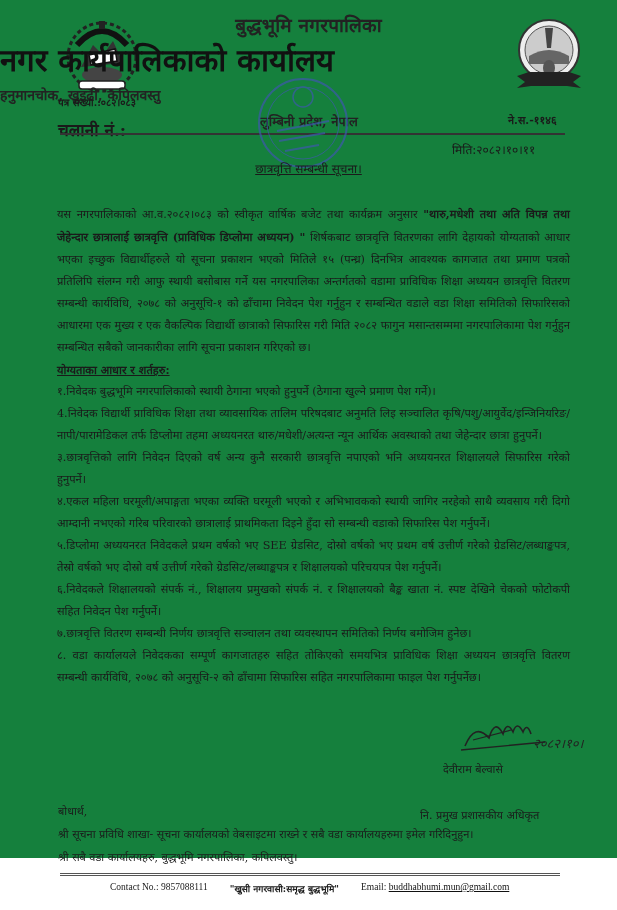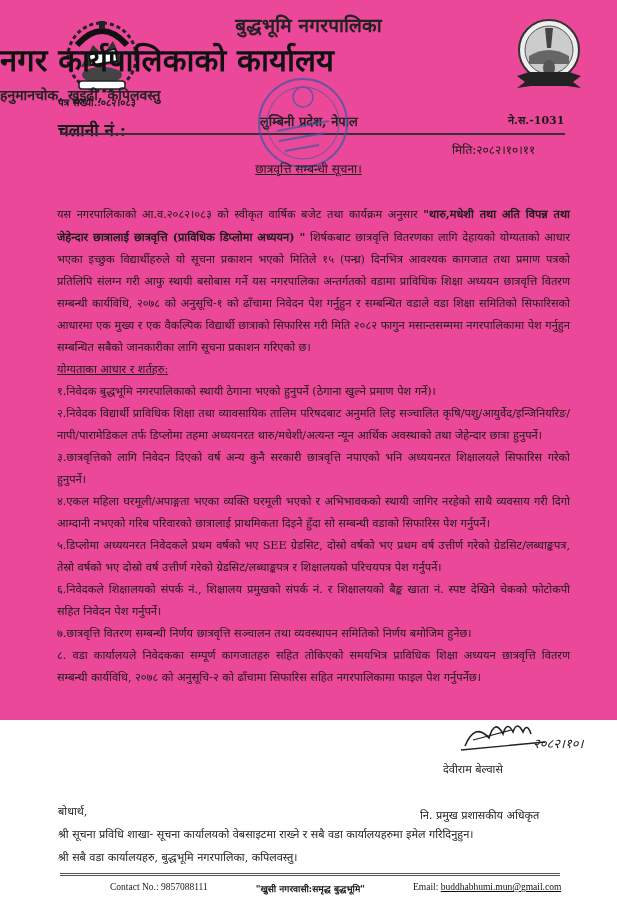--- a/index.html
+++ b/index.html
@@ -1,18 +1,18 @@
 <!DOCTYPE html>
 <html><head>
 <meta charset="utf-8">
 <style>
   html, body { margin:0; padding:0; background:#ffffff; }
   body { width:617px; height:910px; position:relative; overflow:hidden;
          font-family:"DejaVu Serif", serif; color:#1a1a1a; }
-  .page { position:absolute; left:0; top:0; width:617px; height:720px; background:#ec4899; }
+  .page { position:absolute; left:0; top:0; width:617px; height:858px; background:#15803d; }
 
   
   .emblem-left { position:absolute; left:63px; top:15px; width:78px; height:84px; }
   .emblem-right { position:absolute; left:515px; top:14px; width:68px; height:84px; }
   .org-sub { position:absolute; left:0; width:617px; top:12px; text-align:center;
              font-size:19px; font-weight:bold; color:#222; letter-spacing:0.2px; }
   .org-main { position:absolute; left:0; width:617px; top:38px; text-align:left;
               font-size:31px; font-weight:bold; color:#111; }
   .org-addr { position:absolute; left:0; width:617px; top:85px; text-align:left;
               font-size:14px; font-weight:bold; color:#222; }
@@ -25,31 +25,31 @@
   .stamp { position:absolute; left:253px; top:73px; width:100px; height:100px; opacity:0.75; }
 
   .subject { position:absolute; left:0; width:617px; top:160px; text-align:center;
              font-size:12px; text-decoration:underline; }
 
   
   .body { position:absolute; left:57px; width:513px; top:203px;
           font-size:11.2px; line-height:22px; text-align:justify; }
   .body p { margin:0; }
   .bold { font-weight:bold; }
-  .cond-title { font-weight:normal; text-decoration:underline; margin-top:0; }
+  .cond-title { font-weight:bold; text-decoration:underline; margin-top:0; }
 
   
   .signature { position:absolute; left:455px; top:712px; width:130px; height:50px; }
   .sig-name { position:absolute; left:443px; top:761px; font-size:11px; }
   .sig-title { position:absolute; left:420px; top:783px; font-size:11px;margin-top:24px; }
 
   .cc { position:absolute; left:58px; top:800px; font-size:11px; line-height:23px; }
   .footer-rule { position:absolute; left:60px; top:873px; width:500px; border-top:3px double #555; }
   .footer { position:absolute; left:110px; top:882px; width:460px; font-size:9.5px;
-            font-family:"Liberation Serif", serif; display:flex; gap:48px; }
+            font-family:"Liberation Serif", serif; display:flex; gap:22px; }
   .footer .slogan { font-weight:bold; font-family:"DejaVu Serif", serif; font-size:9px; }
   .footer a { color:#111; text-decoration:underline; }
 </style>
 </head>
 <body>
 
 <div class="page">
 
   <svg class="emblem-left" viewBox="0 0 78 84">
     <circle cx="39" cy="42" r="34" fill="none" stroke="#222" stroke-width="3" stroke-dasharray="4 3"></circle>
@@ -70,40 +70,40 @@
     <circle cx="34" cy="36" r="30" fill="#eee" stroke="#333" stroke-width="2"></circle>
     <circle cx="34" cy="36" r="24" fill="#ccc" stroke="#555" stroke-width="1"></circle>
     <path d="M14 42 Q34 30 54 42 L54 50 L14 50 Z" fill="#666"></path>
     <path d="M30 14 L38 14 L36 34 L32 34 Z" fill="#444"></path>
     <ellipse cx="34" cy="54" rx="6" ry="8" fill="#555"></ellipse>
     <path d="M2 62 L14 58 L54 58 L66 62 L58 68 L66 74 L52 72 L16 72 L2 74 L10 68 Z" fill="#222"></path>
   </svg>
 
   <div class="ref-no">पत्र संख्या.:०८२।०८३</div>
   <div class="chalani">चलानी नं.:</div>
-  <div class="ns-year">ने.स.-1031</div>
+  <div class="ns-year">ने.स.-११४६</div>
   <div class="header-rule"></div>
   <div class="date">मिति:२०८२।१०।११</div>
 
   <svg class="stamp" viewBox="0 0 100 100">
     <circle cx="50" cy="50" r="44" fill="none" stroke="#3b5aa6" stroke-width="2"></circle>
     <circle cx="50" cy="50" r="36" fill="none" stroke="#3b5aa6" stroke-width="1"></circle>
     <circle cx="50" cy="24" r="10" fill="none" stroke="#3b5aa6" stroke-width="1.5"></circle>
     <path d="M24 58 L76 48" stroke="#3b5aa6" stroke-width="2"></path>
     <path d="M26 68 L72 60" stroke="#3b5aa6" stroke-width="2"></path>
     <path d="M32 78 L66 72" stroke="#3b5aa6" stroke-width="2"></path>
   </svg>
 
   <div class="subject">छात्रवृत्ति सम्बन्धी सूचना।</div>
 
   <div class="body">
     <p><span>यस नगरपालिकाको आ.व.२०८२।०८३ को स्वीकृत वार्षिक बजेट तथा कार्यक्रम अनुसार </span><span class="bold">"थारु,मधेशी तथा अति विपन्न तथा जेहेन्दार छात्रालाई छात्रवृत्ति (प्राविधिक डिप्लोमा अध्ययन) "</span><span> शिर्षकबाट छात्रवृत्ति वितरणका लागि देहायको योग्यताको आधार भएका इच्छुक विद्यार्थीहरुले यो सूचना प्रकाशन भएको मितिले १५ (पन्ध्र) दिनभित्र आवश्यक कागजात तथा प्रमाण पत्रको प्रतिलिपि संलग्न गरी आफु स्थायी बसोबास गर्ने यस नगरपालिका अन्तर्गतको वडामा प्राविधिक शिक्षा अध्ययन छात्रवृत्ति वितरण सम्बन्धी कार्यविधि, २०७८ को अनुसूचि-१ को ढाँचामा निवेदन पेश गर्नुहुन र सम्बन्धित वडाले वडा शिक्षा समितिको सिफारिसको आधारमा एक मुख्य र एक वैकल्पिक विद्यार्थी छात्राको सिफारिस गरी मिति २०८२ फागुन मसान्तसम्ममा नगरपालिकामा पेश गर्नुहुन सम्बन्धित सबैको जानकारीका लागि सूचना प्रकाशन गरिएको छ।</span></p>
     <p class="cond-title">योग्यताका आधार र शर्तहरु:</p>
     <p>१.निवेदक बुद्धभूमि नगरपालिकाको स्थायी ठेगाना भएको हुनुपर्ने (ठेगाना खुल्ने प्रमाण पेश गर्ने)।</p>
-    <p>२.निवेदक विद्यार्थी प्राविधिक शिक्षा तथा व्यावसायिक तालिम परिषदबाट अनुमति लिइ सञ्चालित कृषि/पशु/आयुर्वेद/इन्जिनियरिङ/नापी/पारामेडिकल तर्फ डिप्लोमा तहमा अध्ययनरत थारु/मधेशी/अत्यन्त न्यून आर्थिक अवस्थाको तथा जेहेन्दार छात्रा हुनुपर्ने।</p>
+    <p>4.निवेदक विद्यार्थी प्राविधिक शिक्षा तथा व्यावसायिक तालिम परिषदबाट अनुमति लिइ सञ्चालित कृषि/पशु/आयुर्वेद/इन्जिनियरिङ/नापी/पारामेडिकल तर्फ डिप्लोमा तहमा अध्ययनरत थारु/मधेशी/अत्यन्त न्यून आर्थिक अवस्थाको तथा जेहेन्दार छात्रा हुनुपर्ने।</p>
     <p>३.छात्रवृत्तिको लागि निवेदन दिएको वर्ष अन्य कुनै सरकारी छात्रवृत्ति नपाएको भनि अध्ययनरत शिक्षालयले सिफारिस गरेको हुनुपर्ने।</p>
     <p>४.एकल महिला घरमूली/अपाङ्गता भएका व्यक्ति घरमूली भएको र अभिभावकको स्थायी जागिर नरहेको साथै व्यवसाय गरी दिगो आम्दानी नभएको गरिब परिवारको छात्रालाई प्राथमिकता दिइने हुँदा सो सम्बन्धी वडाको सिफारिस पेश गर्नुपर्ने।</p>
     <p>५.डिप्लोमा अध्ययनरत निवेदकले प्रथम वर्षको भए SEE ग्रेडसिट, दोस्रो वर्षको भए प्रथम वर्ष उत्तीर्ण गरेको ग्रेडसिट/लब्धाङ्कपत्र, तेस्रो वर्षको भए दोस्रो वर्ष उत्तीर्ण गरेको ग्रेडसिट/लब्धाङ्कपत्र र शिक्षालयको परिचयपत्र पेश गर्नुपर्ने।</p>
     <p>६.निवेदकले शिक्षालयको संपर्क नं., शिक्षालय प्रमुखको संपर्क नं. र शिक्षालयको बैङ्क खाता नं. स्पष्ट देखिने चेकको फोटोकपी सहित निवेदन पेश गर्नुपर्ने।</p>
     <p>७.छात्रवृत्ति वितरण सम्बन्धी निर्णय छात्रवृत्ति सञ्चालन तथा व्यवस्थापन समितिको निर्णय बमोजिम हुनेछ।</p>
     <p>८. वडा कार्यालयले निवेदकका सम्पूर्ण कागजातहरु सहित तोकिएको समयभित्र प्राविधिक शिक्षा अध्ययन छात्रवृत्ति वितरण सम्बन्धी कार्यविधि, २०७८ को अनुसूचि-२ को ढाँचामा सिफारिस सहित नगरपालिकामा फाइल पेश गर्नुपर्नेछ।</p>
   </div>
 
   <svg class="signature" viewBox="0 0 130 50">
     <path d="M10 34 Q20 10 34 26 Q40 6 48 22 Q52 8 58 20 Q62 8 68 20 Q72 10 76 22" fill="none" stroke="#222" stroke-width="1.6"></path>

